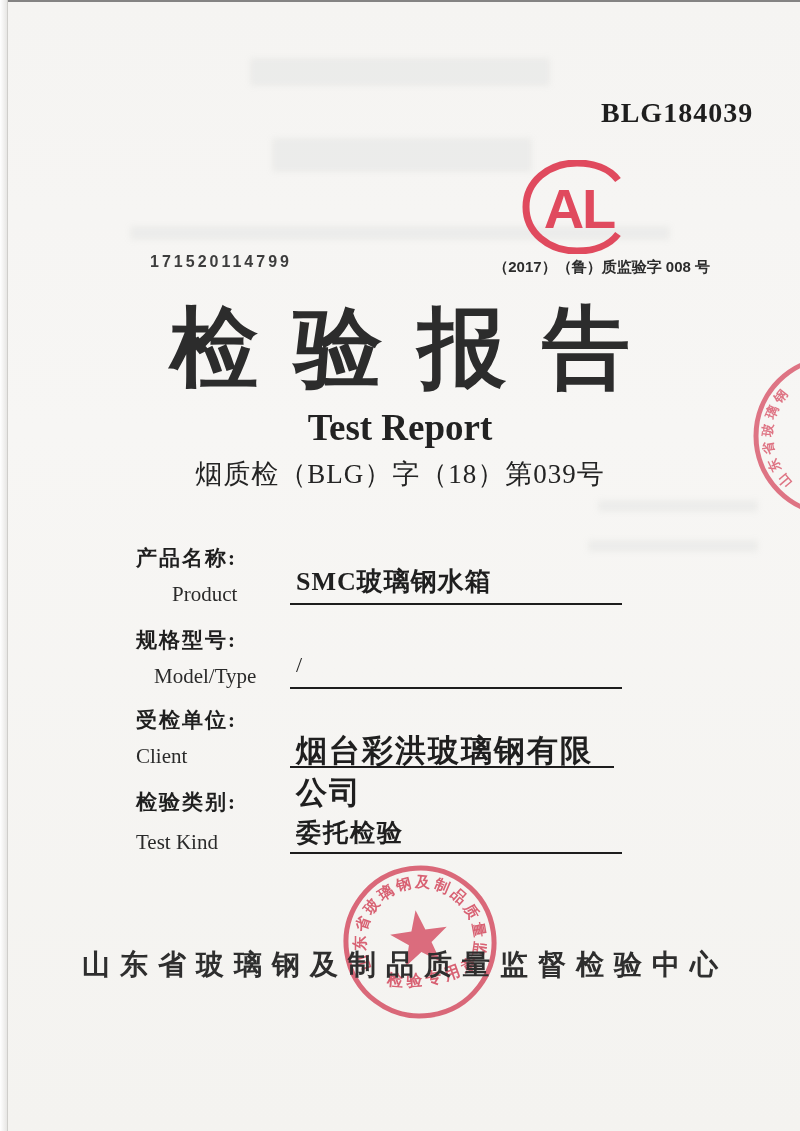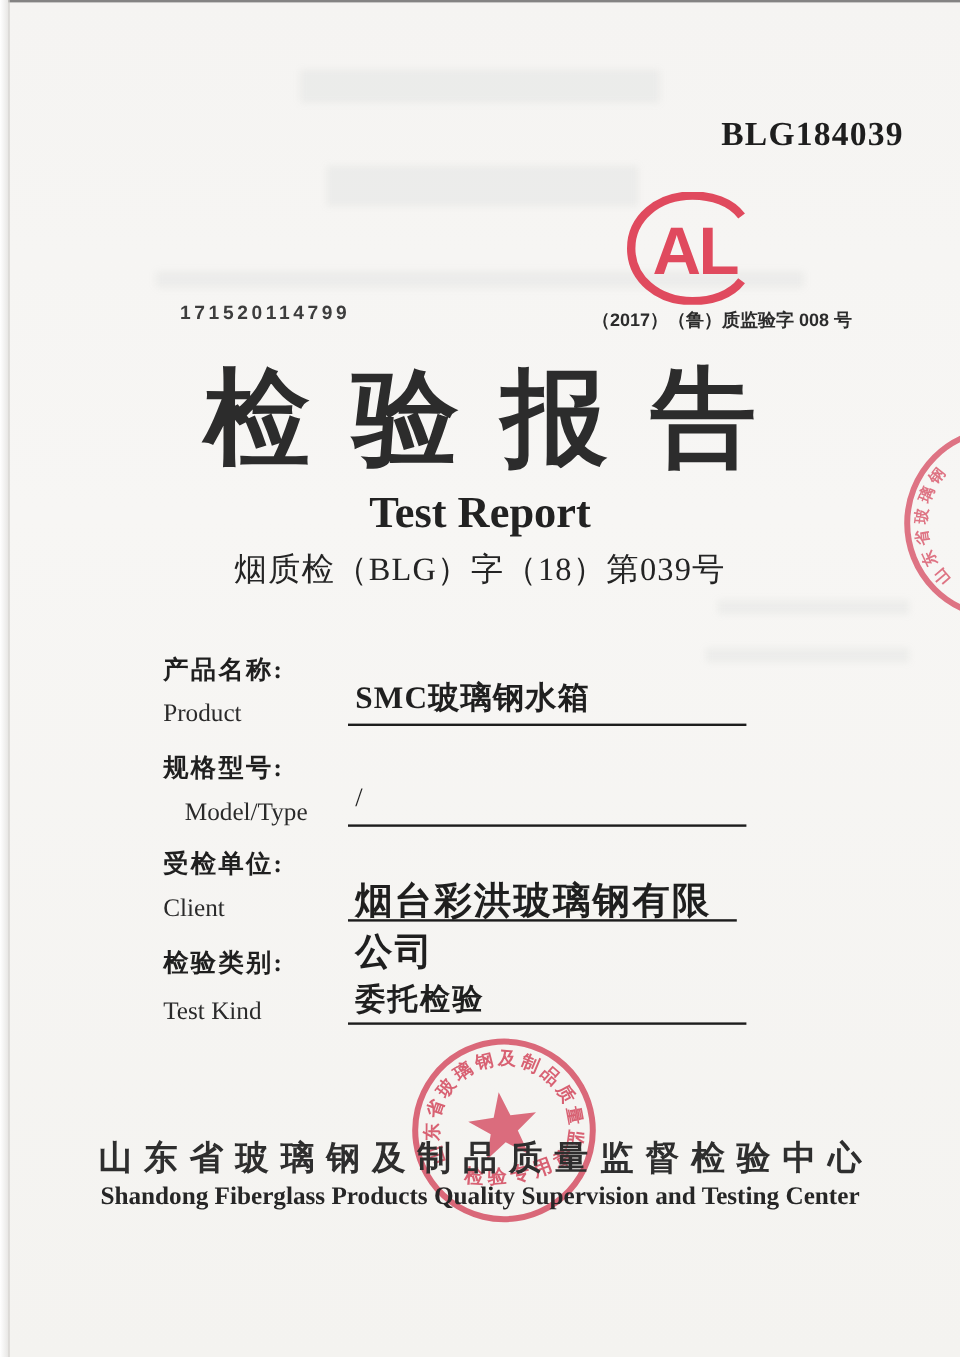--- a/index.html
+++ b/index.html
@@ -81,21 +81,21 @@
     </svg>
   </div>
   <div class="cal-approval">（2017）（鲁）质监验字 008 号</div>
 
   <div class="title-zh"><span>检验报告</span></div>
   <div class="title-en">Test Report</div>
   <div class="report-no">烟质检（BLG）字（18）第039号</div>
 
   <div>
     <div class="f-label-zh" style="top:544px;">产品名称:</div>
-    <div class="f-label-en" style="top:582px;">Product</div>
+    <div class="f-label-en" style="top:582px;margin-left:36px;">Product</div>
     <div class="f-value" style="top:564px;font-size:26px;font-weight:bold;letter-spacing:1px;">SMC玻璃钢水箱</div>
     <div class="f-line" style="top:603px;"></div>
   </div>
 
   <div>
     <div class="f-label-zh" style="top:626px;">规格型号:</div>
     <div class="f-label-en" style="top:664px;margin-left:18px;">Model/Type</div>
     <div class="f-value" style="top:652px;font-size:22px;font-weight:400;">/</div>
     <div class="f-line" style="top:687px;"></div>
   </div>
@@ -133,15 +133,14 @@
     <svg width="58" height="170" viewBox="0 0 58 170">
       <circle cx="92" cy="84" r="78" fill="none" stroke="#e0566c" stroke-width="5"></circle>
       <path id="edgeArc" d="M 52.1,131.5 A 62,62 0 0 1 52.1,36.5" fill="none"></path>
       <text font-family="Liberation Sans, sans-serif" font-size="13" font-weight="bold" fill="#e0566c" letter-spacing="4">
         <textPath href="#edgeArc" startOffset="2">山东省玻璃钢及制</textPath>
       </text>
     </svg>
   </div>
 
   <div class="footer-zh"><span>山东省玻璃钢及制品质量监督检验中心</span></div>
-  <div class="footer-en">Shandong Fiberglass Products Quality Supervision and Testing Center</div>
 
 </div>
 
 </body></html>

